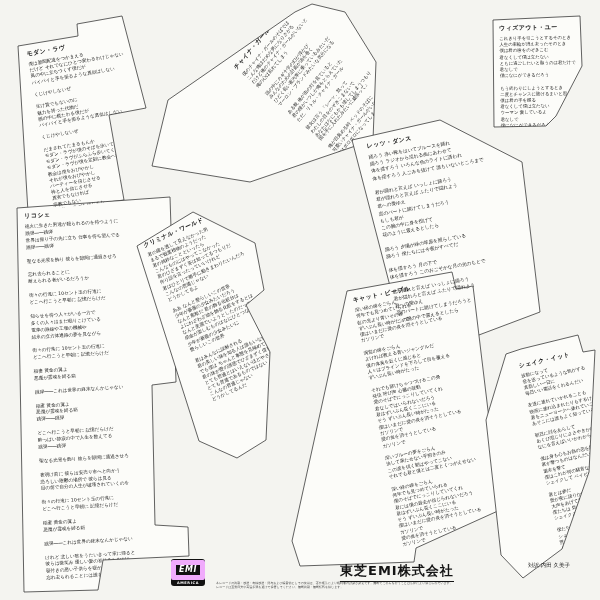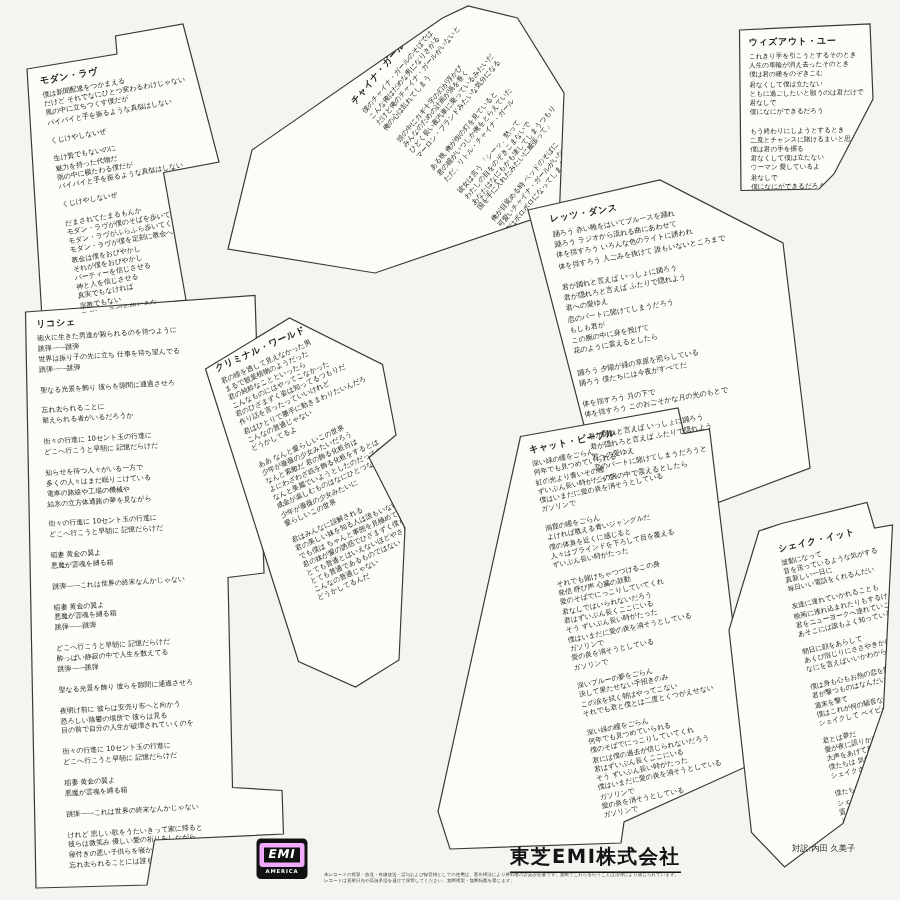--- a/index.html
+++ b/index.html
@@ -41,21 +41,21 @@
   .txt-cw{left:142px;top:242px;width:124px;transform:rotate(-24deg);font-size:4.6px;}
   .txt-cw .lyr{line-height:6.1px;}
   .txt-cp{left:352px;top:296px;width:132px;transform:rotate(-11.5deg);font-size:4.6px;}
   .txt-cp .lyr{line-height:6.3px;}
   .txt-si{left:518px;top:362px;width:98px;transform:rotate(-13deg);font-size:4.5px;}
   .txt-si .lyr{line-height:6.1px;}
 
   
   .emi-logo{position:absolute;left:171px;top:559px;width:34px;height:27px;background:#111;border-radius:3px;
             display:flex;flex-direction:column;align-items:center;justify-content:center;gap:1px;}
-  .emi-box{border:3px solid #f0abfc;border-radius:2px;padding:0 3px;color:#fff;font-weight:bold;
+  .emi-box{border:5px solid #f0abfc;border-radius:2px;padding:0 3px;color:#fff;font-weight:bold;
            font-style:italic;font-size:8px;line-height:10px;letter-spacing:.5px;}
   .emi-sub{color:#fff;font-size:3.5px;letter-spacing:.6px;font-weight:bold;}
   .notice{position:absolute;left:214px;top:560px;width:210px;font-size:7px;font-weight:bold;
           line-height:9.5px;color:#141414;letter-spacing:-0.3px;white-space:pre-line;}
   .company{position:absolute;left:340px;top:562px;font-size:13px;font-weight:bold;color:#141414;
            letter-spacing:1px;border-bottom:1px solid #141414;padding-bottom:1px;white-space:nowrap;}
   .fineprint{position:absolute;left:216px;top:581px;width:300px;font-size:3px;line-height:4px;
              color:#444;white-space:pre-line;}
   .credit{position:absolute;left:528px;top:562px;font-size:5.5px;color:#222;white-space:nowrap;}
 </style>

